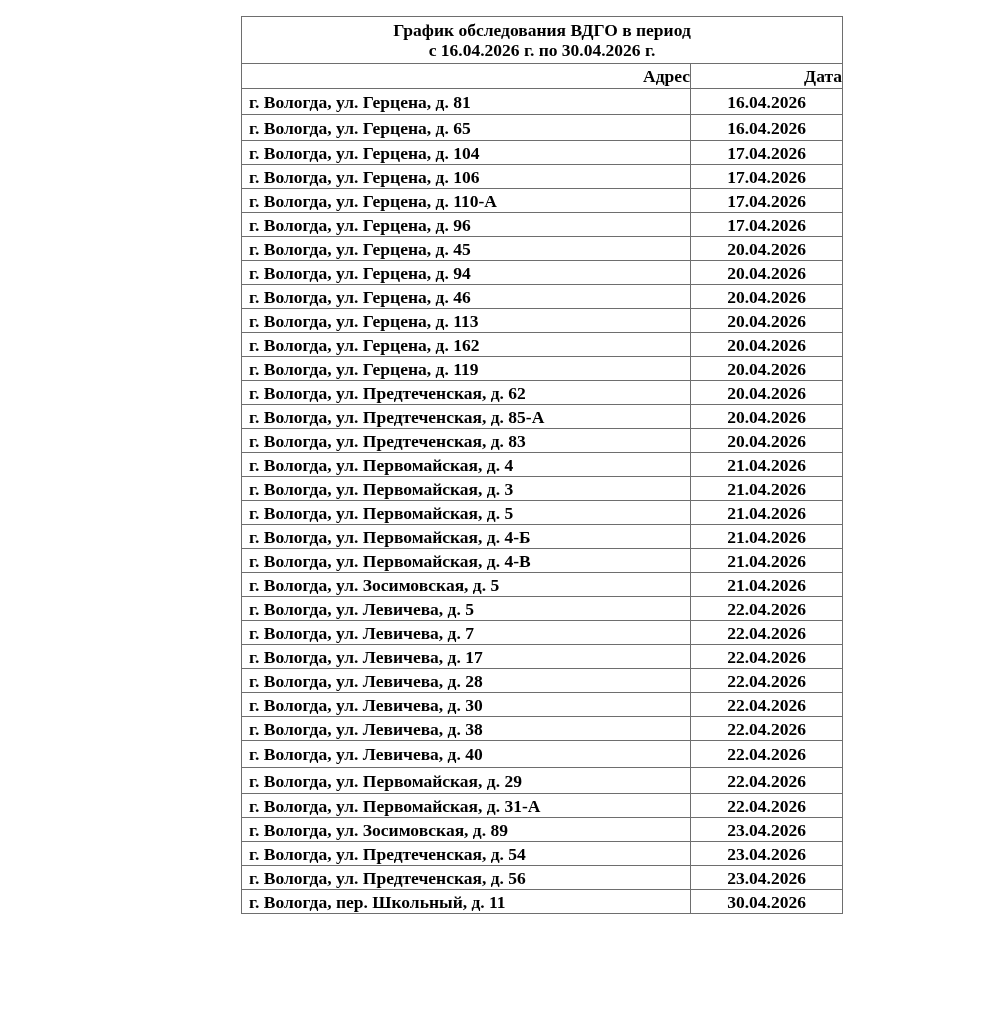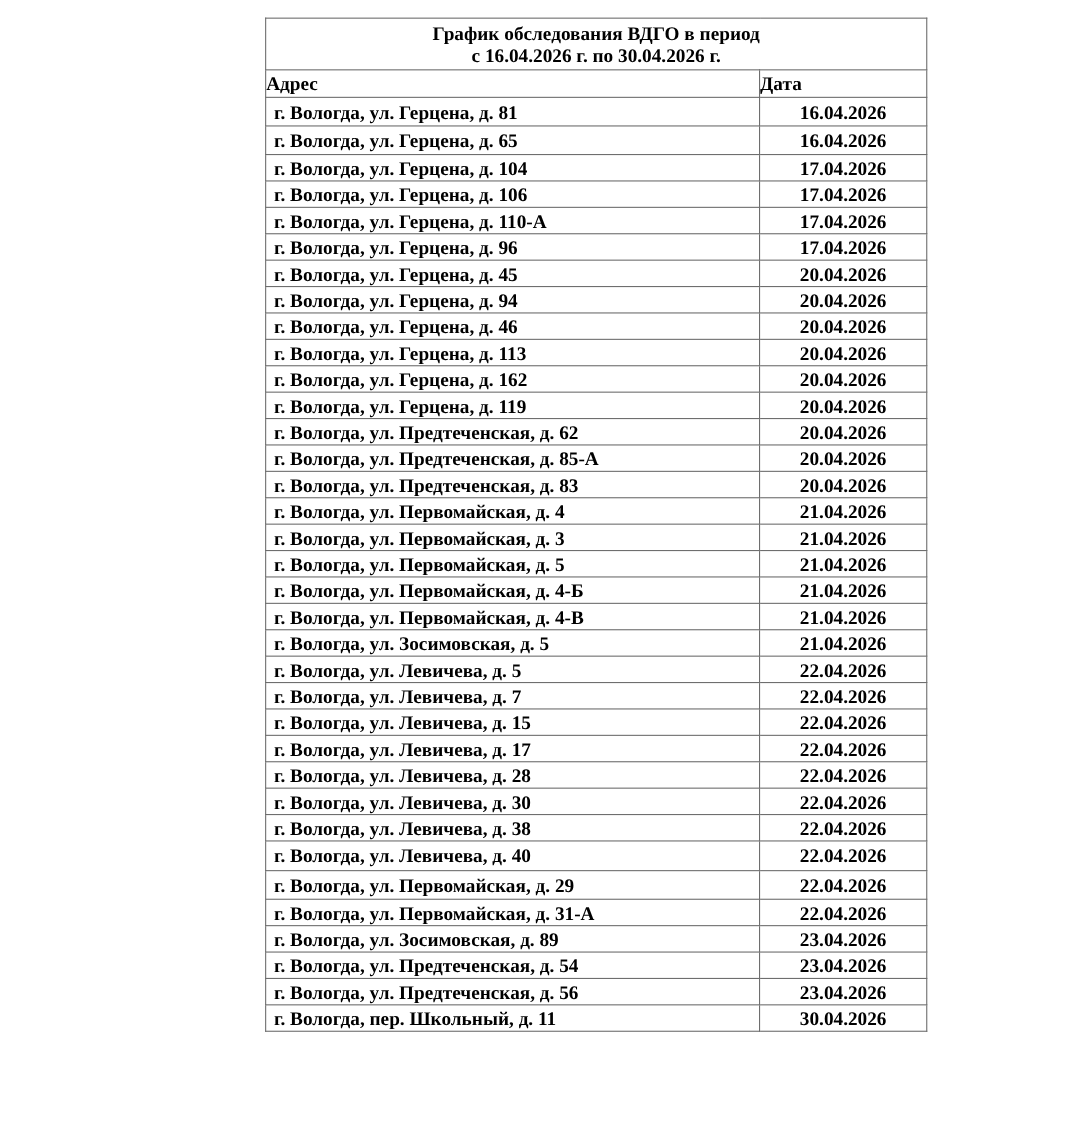--- a/index.html
+++ b/index.html
@@ -40,21 +40,21 @@
     text-align: center;
     height: 46px;
     padding-top: 0;
     vertical-align: middle;
   }
   .title-line {
     display: block;
     line-height: 20px;
   }
   .head-cell {
-    text-align: left;
+    text-align: right;
     height: 24px;
     vertical-align: middle;
   }
   .addr-cell {
     text-align: left;
     padding-left: 7px !important;
     vertical-align: middle;
   }
   .date-cell {
     text-align: center;
@@ -172,24 +172,20 @@
         </tr>
         <tr class="row">
           <td class="addr-cell">г. Вологда, ул. Левичева, д. 5</td>
           <td class="date-cell">22.04.2026</td>
         </tr>
         <tr class="row">
           <td class="addr-cell">г. Вологда, ул. Левичева, д. 7</td>
           <td class="date-cell">22.04.2026</td>
         </tr>
         <tr class="row">
-          <td class="addr-cell">г. Вологда, ул. Левичева, д. 15</td>
-          <td class="date-cell">22.04.2026</td>
-        </tr>
-        <tr class="row">
           <td class="addr-cell">г. Вологда, ул. Левичева, д. 17</td>
           <td class="date-cell">22.04.2026</td>
         </tr>
         <tr class="row">
           <td class="addr-cell">г. Вологда, ул. Левичева, д. 28</td>
           <td class="date-cell">22.04.2026</td>
         </tr>
         <tr class="row">
           <td class="addr-cell">г. Вологда, ул. Левичева, д. 30</td>
           <td class="date-cell">22.04.2026</td>

